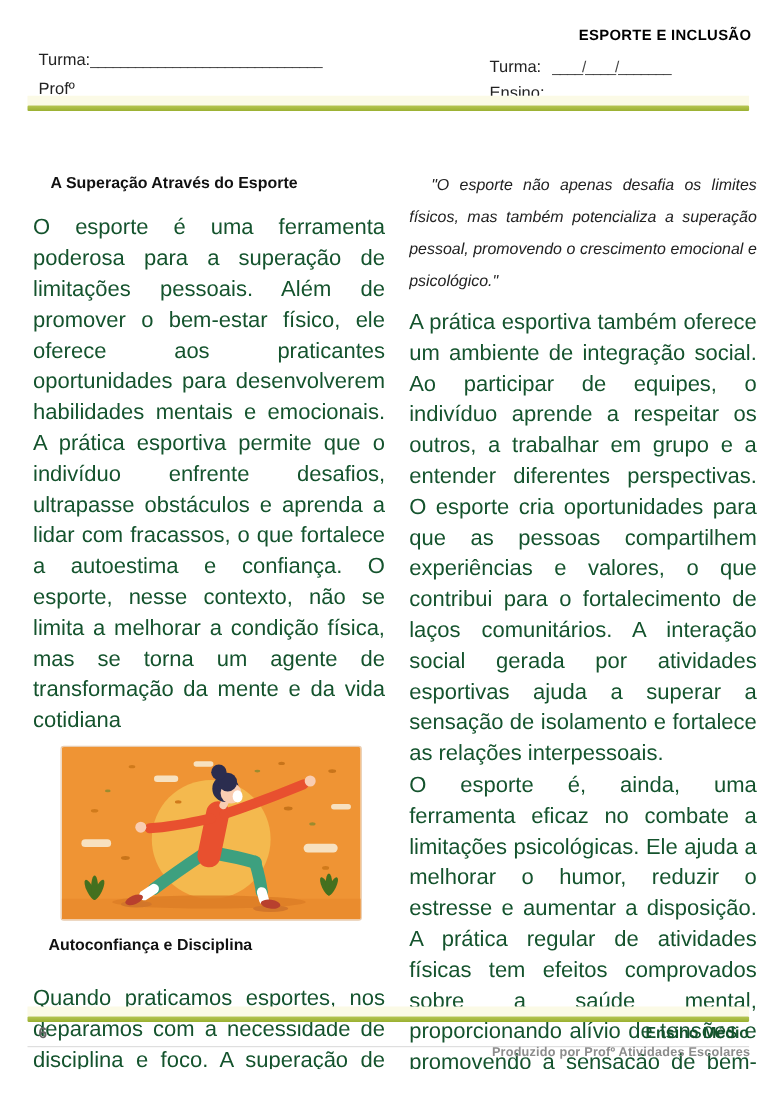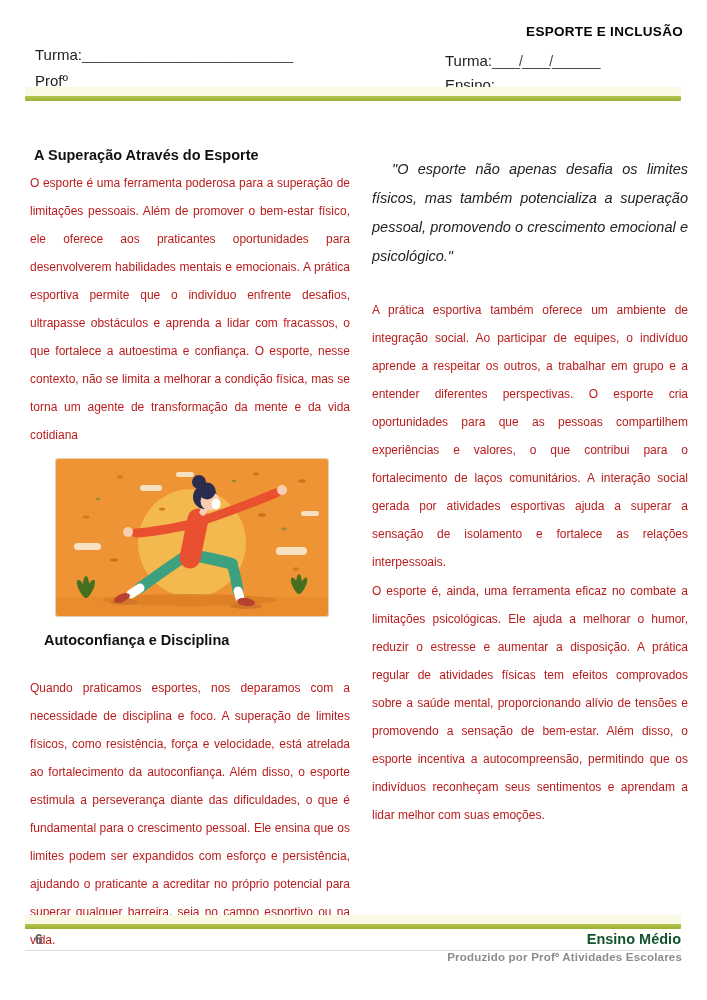--- a/index.html
+++ b/index.html
@@ -17,21 +17,21 @@
     position:absolute;top:24px;right:24px;
     font-size:13.5px;font-weight:bold;letter-spacing:.3px;color:#000;
   }
   .field-row{position:absolute;font-size:15px;color:#222;white-space:nowrap;}
   .nome{top:46px;left:35px;}
   .prof{top:72px;left:35px;}
   .data{top:52px;left:445px;}
   .turma{top:76px;left:445px;}
   .blank{color:#444;letter-spacing:-1px;font-size:14px;}
   .nome .blank{}
-  .data .blank{}
+  .data .blank{margin-left:10px;}
   .pale-band{position:absolute;left:25px;width:656px;height:9px;background:#fbfae6;}
   .band-top{top:87px;}
   .band-bottom{top:915px;}
   .rule{
     position:absolute;left:25px;width:656px;height:5px;
     background:linear-gradient(#b6c552,#9ab031);
     border-radius:1px;
   }
   .rule-top{top:96px;}
   .rule-bottom{top:924px;}
@@ -42,32 +42,32 @@
   }
   
   .columns{
     position:absolute;top:141px;left:30px;width:658px;
     display:flex;gap:22px;align-items:flex-start;
   }
   .col-left{width:320px;}
   .col-right{width:316px;}
   .sec-heading{
     font-size:14.5px;font-weight:bold;color:#111;
-    margin:4px;line-height:20px;
+    margin:16px;line-height:20px;
   }
   .body-text{
-    font-size:12px;line-height:28px;text-align:justify;
-    color:#b91c1c;margin:4px 0 0 0;
+    font-size:20px;line-height:28px;text-align:justify;
+    color:#14532d;margin:4px 0 0 0;
   }
   .quote{
     margin:14px 0 0 0;font-style:italic;font-size:14.5px;
     line-height:29px;text-align:justify;text-indent:20px;color:#222;
   }
   .h-social{margin-top:34px;}
-  .p-social{margin-top:25px;}
+  .p-social{margin-top:8px;}
   .h-emotional{margin-top:22px;text-align:justify;line-height:22px;}
   .p-emotional{margin-top:1px;}
   .h-auto{margin:14px 0 24px 14px;}
   figure.illustration{
     margin:10px 0 0 26px;padding:0;width:272px;height:157px;
     border-radius:2px;overflow:hidden;box-shadow:0 0 0 1px rgba(190,110,30,.35);
   }
   figure.illustration svg{display:block;}
   
   .footer-row{

